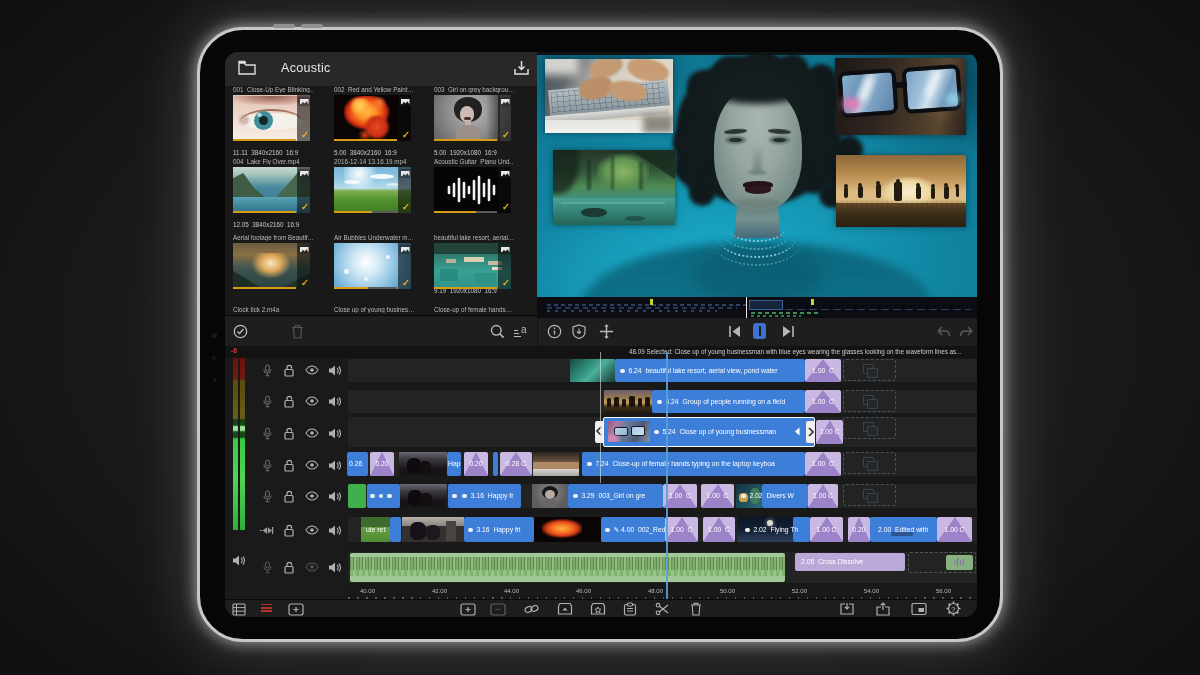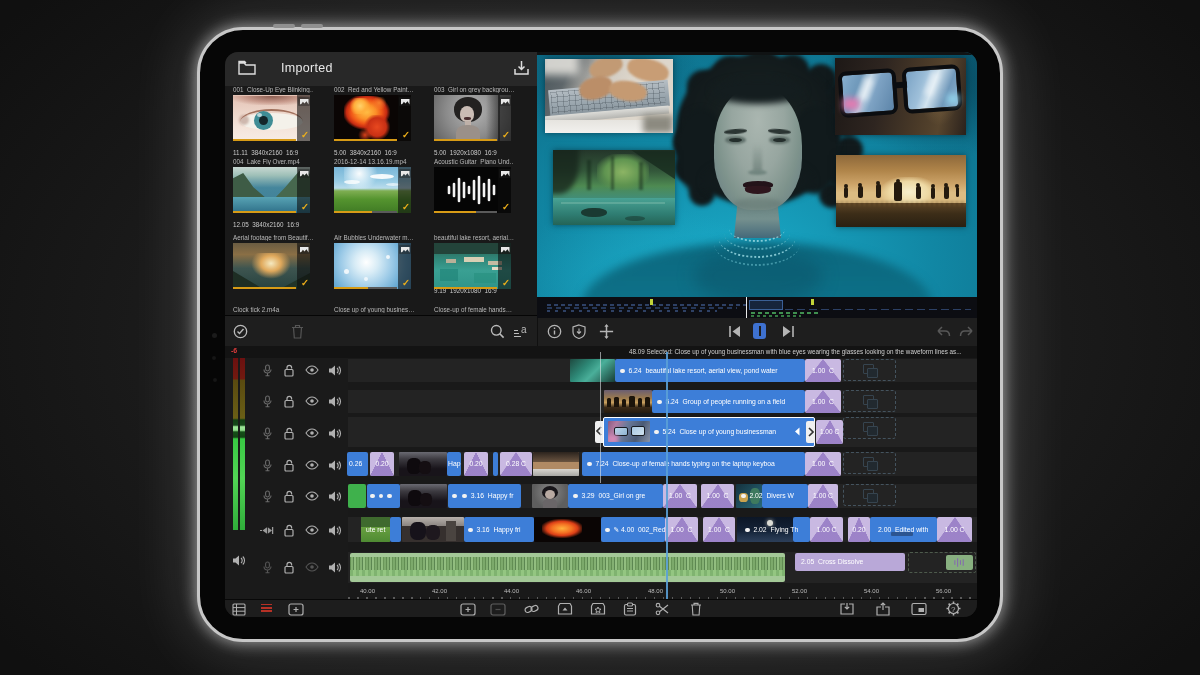--- a/index.html
+++ b/index.html
@@ -67,21 +67,21 @@
     <div class="btn b2"></div>
     <div style="position:absolute;left:12px;top:303px;width:5px;height:5px;border-radius:50%;background:#1b1b1b"></div>
     <div style="position:absolute;left:12px;top:326px;width:4px;height:4px;border-radius:50%;background:#161616"></div>
     <div style="position:absolute;left:13px;top:348px;width:4px;height:4px;border-radius:50%;background:#161616"></div>
 <div class="screen" id="scr">
 
   <div class="lib-head">
     <svg class="ic" style="left:13px;top:8px" width="18" height="16" viewBox="0 0 18 16">
           <path d="M1 3 h5 l2 2 h9 v9 h-16 z M1 3 v-1.5 h5.5 l1.5 1.5" fill="none" stroke="#ddd" stroke-width="1.4"></path>
         </svg>
-    <div class="ttl">Imported</div>
+    <div class="ttl">Acoustic</div>
     <svg class="ic" style="left:288px;top:8px" width="17" height="16" viewBox="0 0 17 16">
           <path d="M2 9 v5 h13 v-5 M8.5 1 v8 M5.5 6.5 l3 3 3-3" fill="none" stroke="#ddd" stroke-width="1.5"></path>
         </svg>
   </div>
   <div class="lib" id="lib">
 
     <div class="cell" style="left:8px;top:0px">
       <div class="nm">001_Close-Up Eye Blinking…</div>
       <div class="th" style="background:linear-gradient(180deg,#e4c2b4 0%,#ecd4c8 35%,#f4e4da 70%,#f7ece4 100%)">
         <div class="abs" style="left:0px;top:1px;width:77px;height:9px;background:radial-gradient(ellipse at 50% 0%,#8a5c50 0%,rgba(170,110,95,.5) 50%,rgba(200,150,130,0) 80%)"></div>

